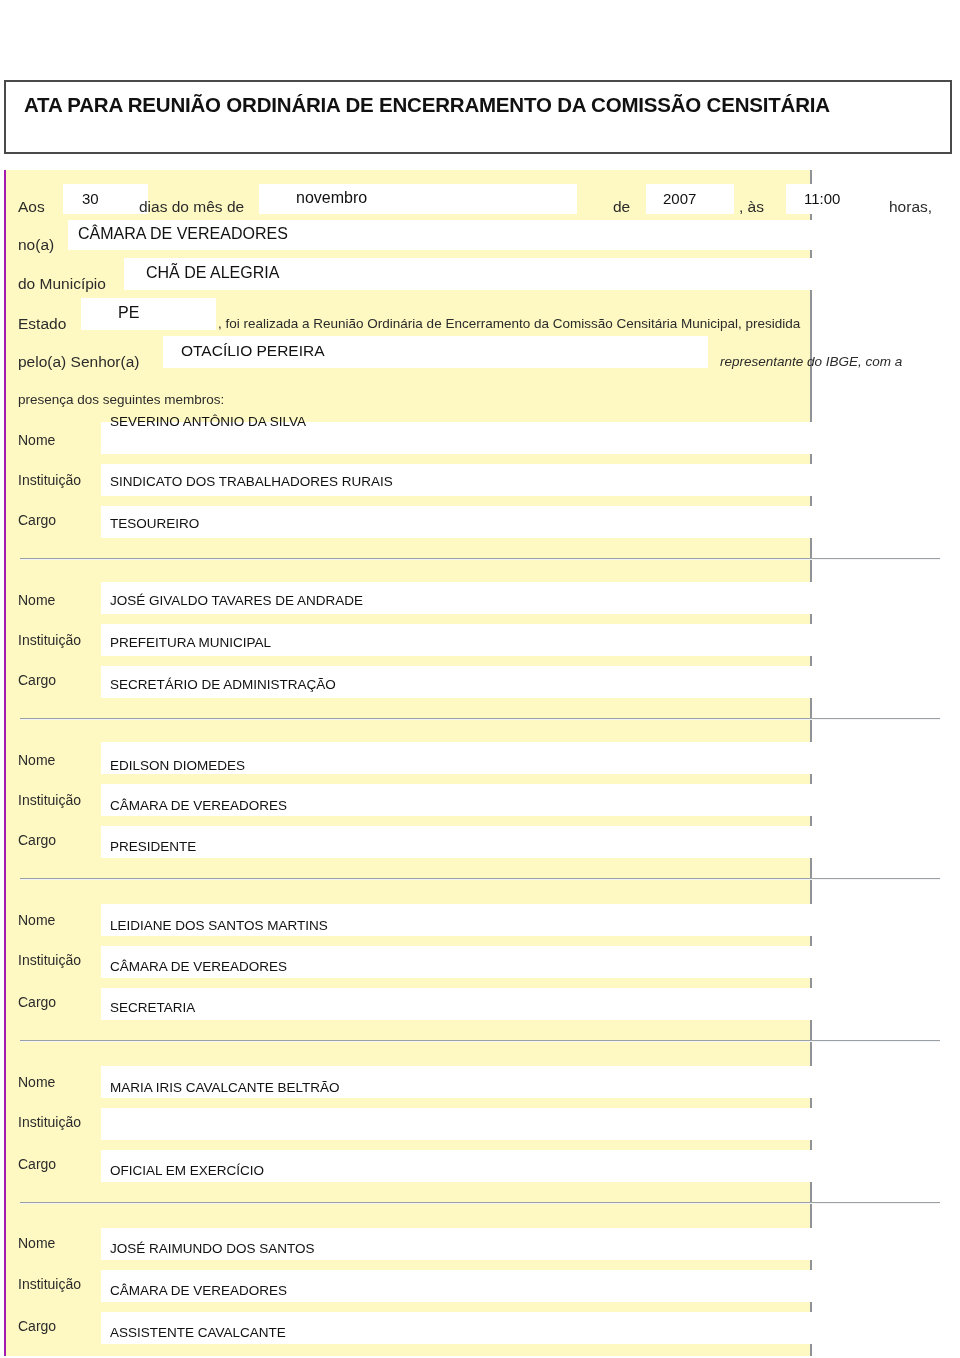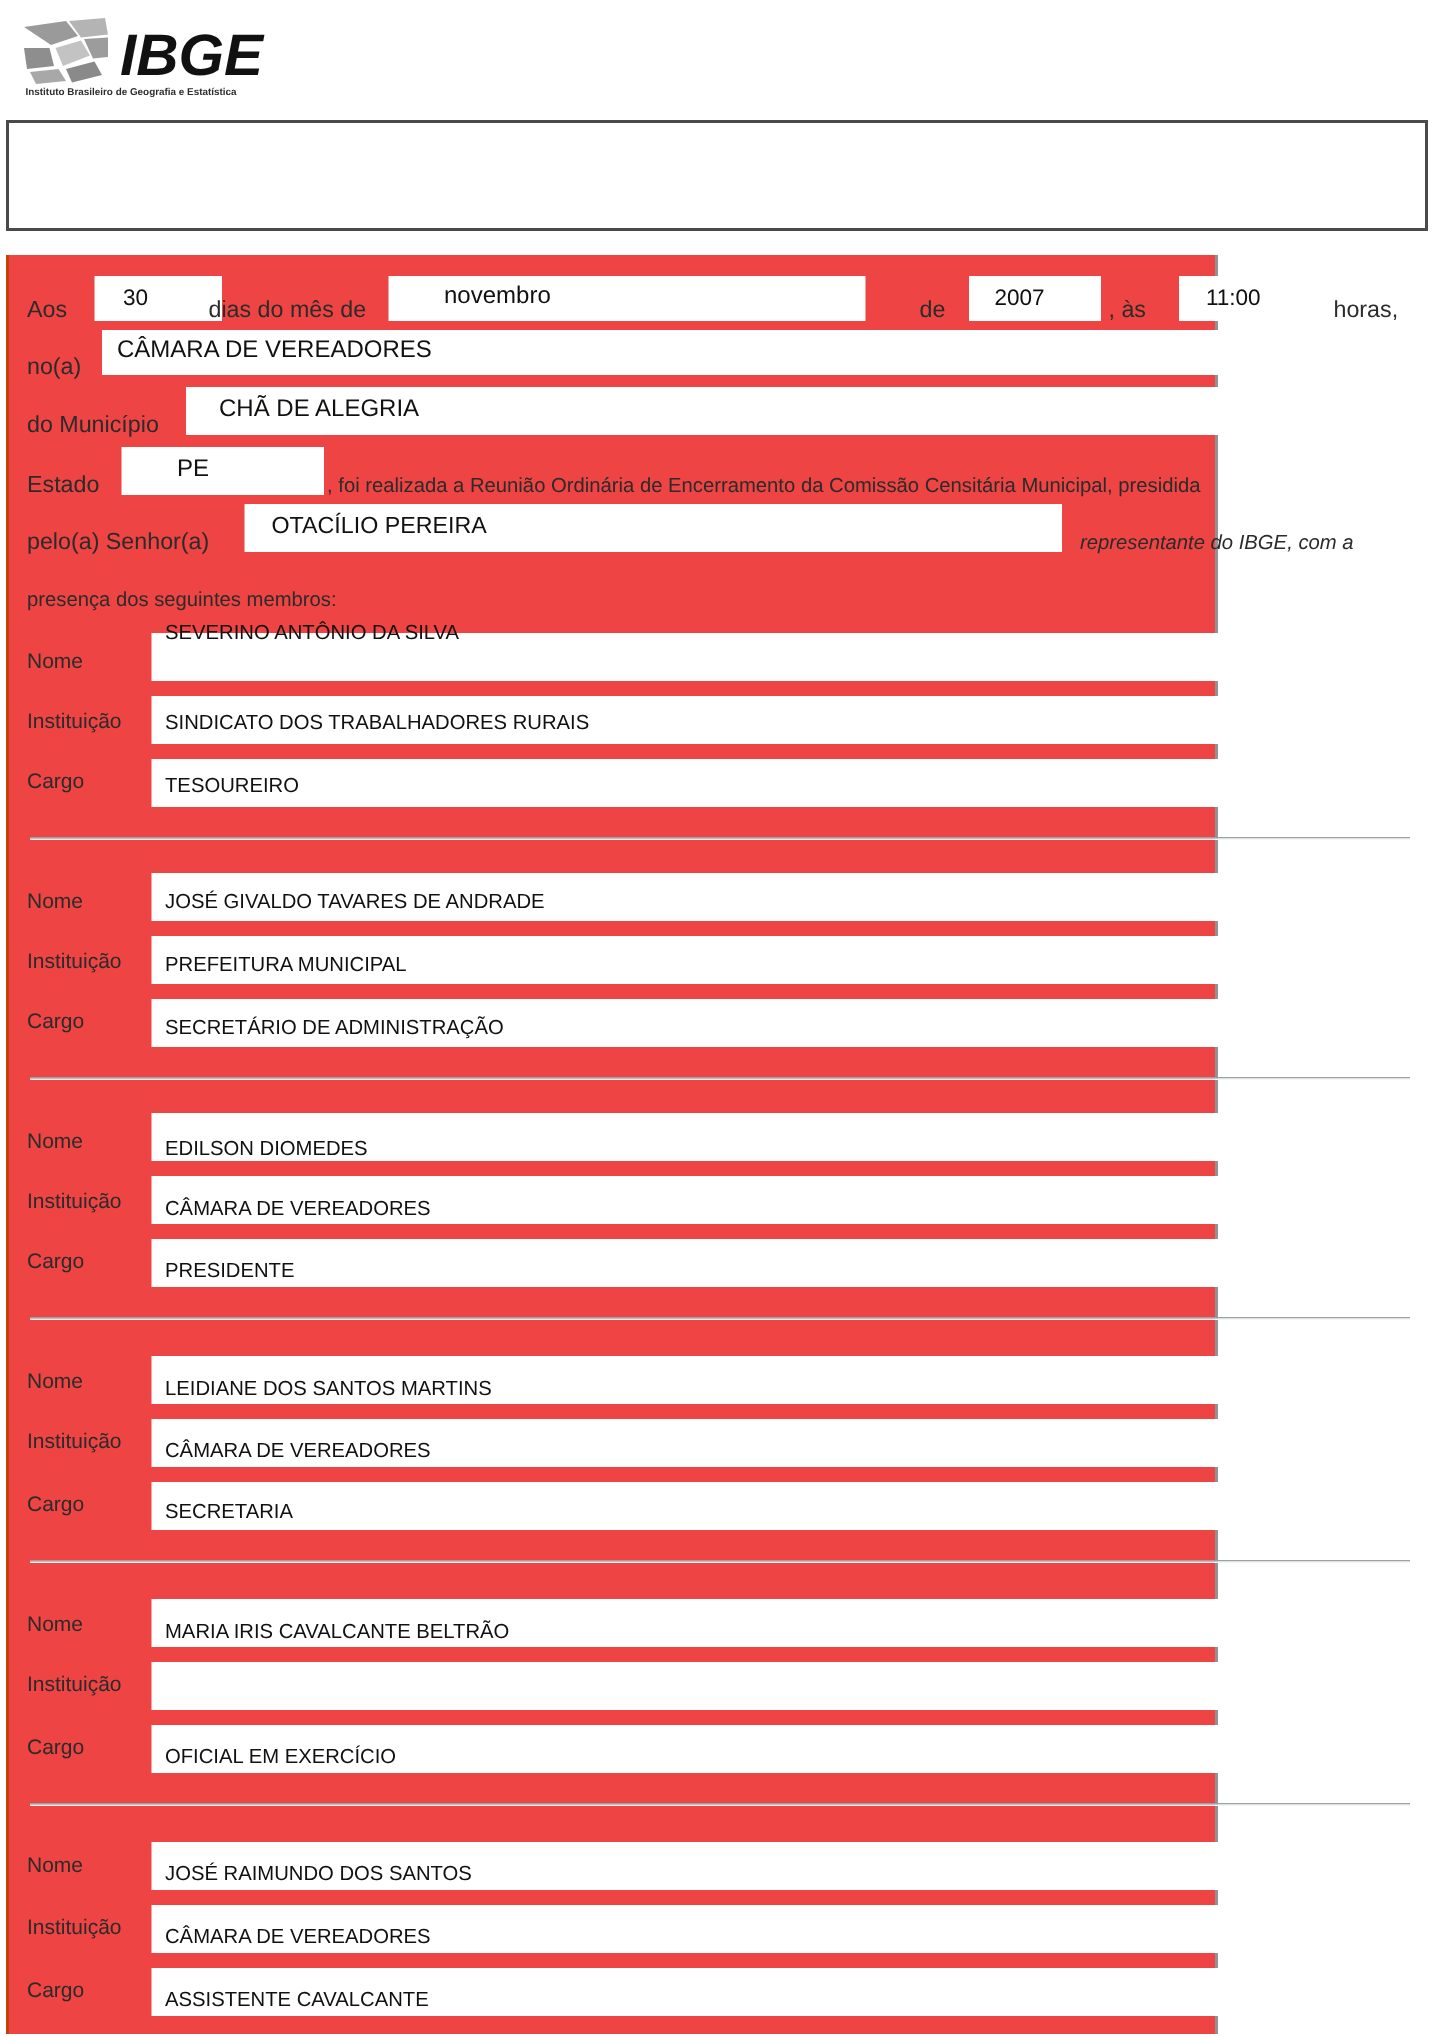--- a/index.html
+++ b/index.html
@@ -56,23 +56,23 @@
     white-space: nowrap;
   }
 
   
   .form-body {
     position: absolute;
     left: 4px; top: 170px;
     width: 808px;
     height: 1186px;
     box-sizing: border-box;
-    border-left: 2px solid #c2410c;
+    border-left: 2px solid #a21caf;
     border-right: 2px solid #8f9396;
-    background: #ef4444;
+    background: #fef9c3;
   }
 
   .fld {
     position: absolute;
     background: #ffffff;
     box-sizing: border-box;
   }
   .lbl {
     position: absolute;
     white-space: nowrap;
@@ -105,37 +105,23 @@
     font-weight: bold;
     fill: #2e2e2e;
     font-family: "Liberation Sans", sans-serif;
   }
 </style>
 </head>
 <body>
 
 <div class="page">
 
-  <div class="logo-band">
-    <svg class="logo" viewBox="0 0 200 56">
-      <g>
-        <path d="M2,8 L30,4 L38,14 L20,20 Z" fill="#9a9a9a"></path>
-        <path d="M32,4 L56,2 L58,13 L40,15 Z" fill="#b4b4b4"></path>
-        <path d="M2,22 L19,22 L22,34 L4,36 Z" fill="#8e8e8e"></path>
-        <path d="M23,22 L40,17 L46,27 L28,34 Z" fill="#c3c3c3"></path>
-        <path d="M42,16 L58,15 L58,28 L48,29 Z" fill="#9c9c9c"></path>
-        <path d="M6,38 L25,36 L30,44 L10,46 Z" fill="#a8a8a8"></path>
-        <path d="M30,36 L49,31 L54,40 L34,45 Z" fill="#8a8a8a"></path>
-      </g>
-      <text x="66" y="40" font-family="Liberation Sans, sans-serif" font-size="39" font-style="italic" font-weight="bold" fill="#111111">IBGE</text>
-      <text class="logo-sub" x="3" y="53">Instituto Brasileiro de Geografia e Estatística</text>
-    </svg>
-  </div>
 
   <div class="title-box">
+    <div class="title-line">ATA PARA REUNIÃO ORDINÁRIA DE ENCERRAMENTO DA COMISSÃO CENSITÁRIA</div>
   </div>
 
   <div class="form-body">
 
     <div class="lbl s155" style="left:12px; top:28px;">Aos</div>
     <div class="fld" style="left:57px; top:14px; width:85px; height:30px;"></div>
     <div class="val s15" style="left:76px; top:20px;">30</div>
 
     <div class="lbl s155" style="left:133px; top:28px;">dias do mês de</div>
     <div class="fld" style="left:253px; top:14px; width:318px; height:30px;"></div>

